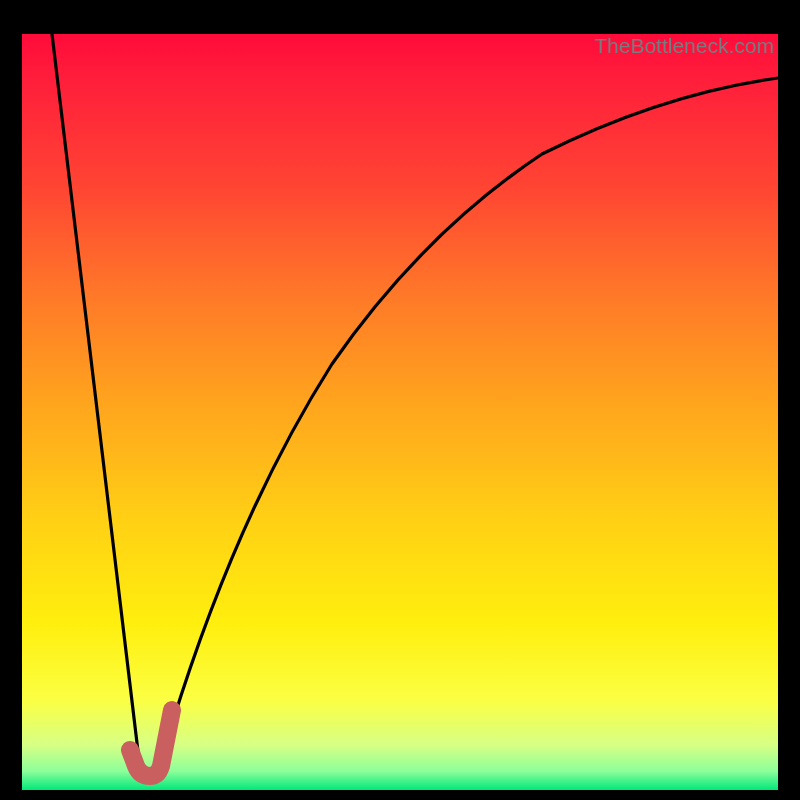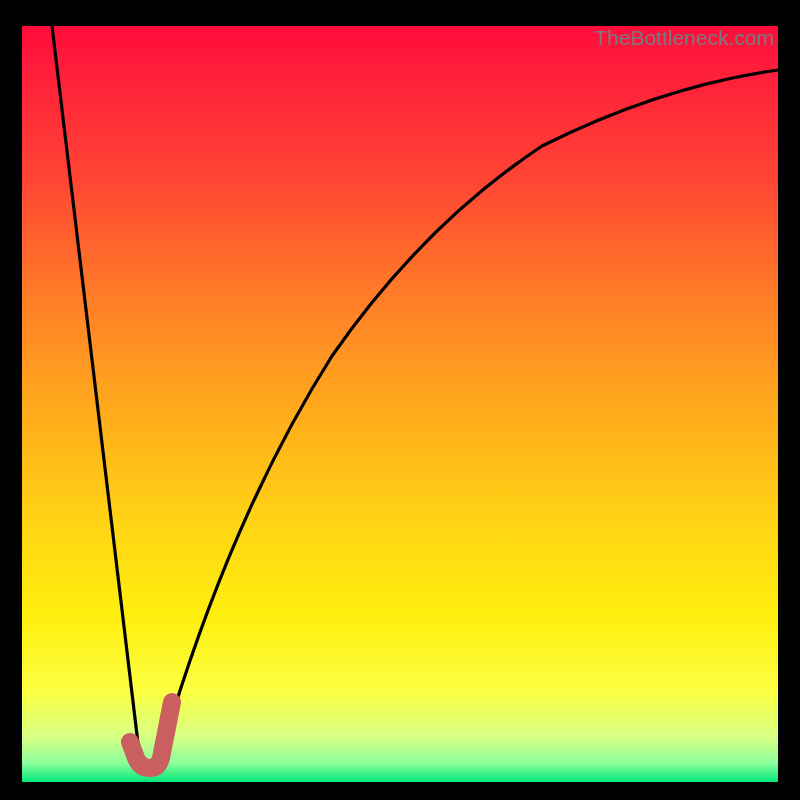--- a/index.html
+++ b/index.html
@@ -7,21 +7,21 @@
     padding: 0;
     width: 800px;
     height: 800px;
     background: #000;
     overflow: hidden;
     font-family: Arial, Helvetica, sans-serif;
   }
   .frame {
     position: absolute;
     left: 0;
-    top: 4px;
+    top: 12px;
     width: 800px;
     height: 724px;
     background: #000;
   }
   .plot {
     position: absolute;
     left: 22px;
     top: 22px;
     width: 756px;
     height: 756px;

